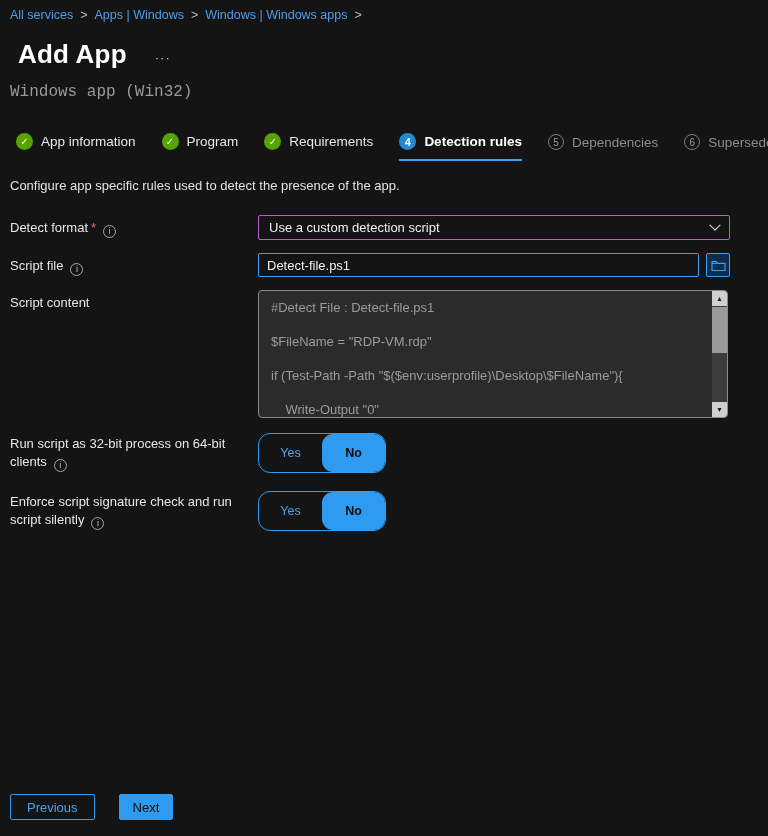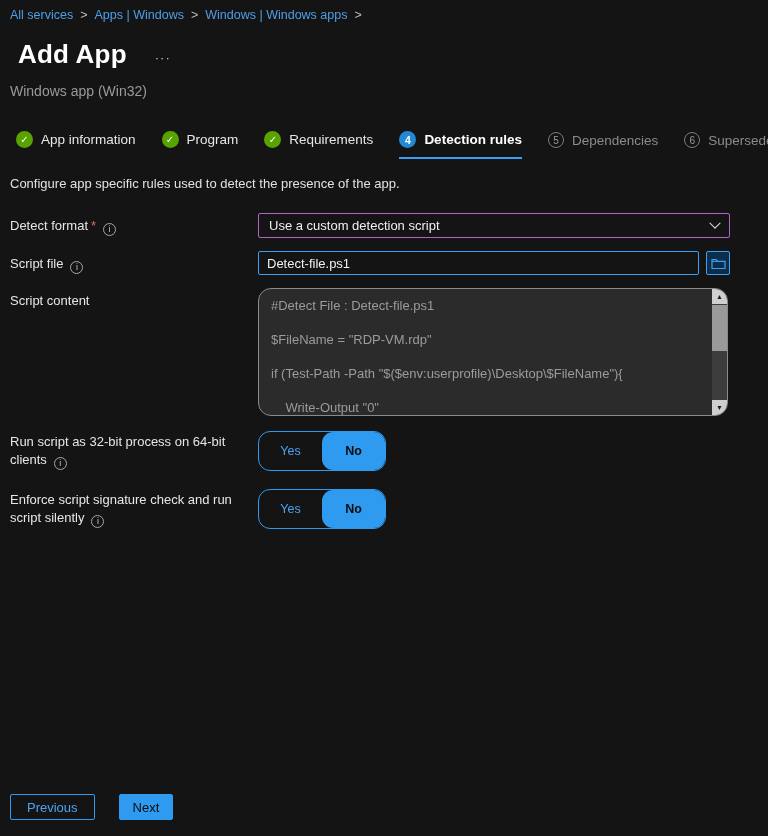--- a/index.html
+++ b/index.html
@@ -16,21 +16,21 @@
 
   
   .breadcrumb { padding: 8px 16px 0 10px; font-size: 12.5px; white-space: nowrap; }
   .breadcrumb a { color: #4e9fea; text-decoration: none; cursor: pointer; }
   .breadcrumb .sep { color: #bdbdbd; margin: 0 7px; }
 
   
   .title-row { display: flex; align-items: center; gap: 20px; margin: 9px 0 0 10px; }
   .title-row h1 { margin: 8px; font-size: 26px; font-weight: 700; color: #ffffff; letter-spacing: 0.2px; }
   .more-btn { color: #cfcfcf; font-size: 13px; letter-spacing: 1px; cursor: pointer; margin-top: 6px; }
-  .subtitle { margin: 5px 0 0 10px; color: #9a9a9a; font-size: 14px; }
+  .subtitle { margin: 5px 0 0 10px; color: #9a9a9a; font-size: 16px; font-family: Liberation Mono, monospace; }
 
   
   .steps { display: flex; gap: 26px; align-items: flex-end; margin: 32px 0 0 16px; white-space: nowrap; overflow: hidden; width: 752px; }
   .step { display: flex; align-items: center; gap: 8px; padding-bottom: 9px; border-bottom: 2px solid transparent; cursor: pointer; font-size: 13.5px; color: #e6e6e6; }
   .step.current { border-bottom-color: #3aa0f3; font-weight: 700; color: #ffffff; }
   .step.upcoming { color: #8c8c8c; }
   .badge { width: 17px; height: 17px; border-radius: 50%; display: flex; align-items: center; justify-content: center; font-size: 11px; flex: 0 0 auto; }
   .badge.complete { background: #57a300; color: #fff; font-weight: 700; font-size: 10px; }
   .badge.current { background: #2489d5; color: #fff; font-weight: 700; font-size: 10.5px; }
   .badge.upcoming { width: 16px; height: 16px; border: 1px solid #7d7d7d; color: #9a9a9a; background: transparent; font-size: 10px; font-weight: 400; }
@@ -48,21 +48,21 @@
   
   .select { width: 472px; height: 25px; border: 1px solid #b55fc9; background: #141414; display: flex; align-items: center; justify-content: space-between; padding: 0 10px; color: #f0f0f0; border-radius: 2px; cursor: pointer; }
   .chevron { width: 8px; height: 8px; border-right: 1.5px solid #dcdcdc; border-bottom: 1.5px solid #dcdcdc; transform: rotate(45deg) translate(-2px, -2px); }
 
   
   .input-group { display: flex; align-items: center; gap: 7px; }
   .text-input { width: 441px; height: 24px; background: #141414; border: 1px solid #3aa0f3; color: #f0f0f0; padding: 0 8px; font-size: 13px; border-radius: 2px; font-family: inherit; outline: none; }
   .browse-btn { width: 24px; height: 24px; border: 1px solid #3aa0f3; background: #0e2d4a; border-radius: 2px; display: flex; align-items: center; justify-content: center; cursor: pointer; padding: 0; }
 
   
-  .script-box { position: relative; width: 470px; height: 128px; background: #2b2b2b; border: 1px solid #8a8a8a; border-radius: 13px; overflow: hidden; cursor: default; }
+  .script-box { position: relative; width: 470px; height: 128px; background: #2b2b2b; border: 1px solid #8a8a8a; border-radius: 4px; overflow: hidden; cursor: default; }
   .script-text { padding: 8px 26px 8px 12px; color: #9b9b9b; font-size: 13px; line-height: 17px; white-space: pre-wrap; }
   .scrollbar { position: absolute; top: 0; right: 0; bottom: 0; width: 15px; background: #3c3c3c; }
   .scroll-btn { height: 15px; background: #cfcfcf; color: #1c1c1c; display: flex; align-items: center; justify-content: center; font-size: 7px; cursor: pointer; }
   .scroll-btn.down { position: absolute; bottom: 0; left: 0; right: 0; }
   .scroll-thumb { position: absolute; top: 16px; left: 0; right: 0; height: 46px; background: #9a9a9a; cursor: grab; }
 
   
   .toggle-row { margin-bottom: 16px; }
   .toggle-row:first-of-type { margin-top: 19px; }
   .toggle { display: flex; width: 128px; height: 40px; border: 1px solid #2e9bf0; border-radius: 12px; overflow: hidden; cursor: pointer; margin-top: 2px; }

